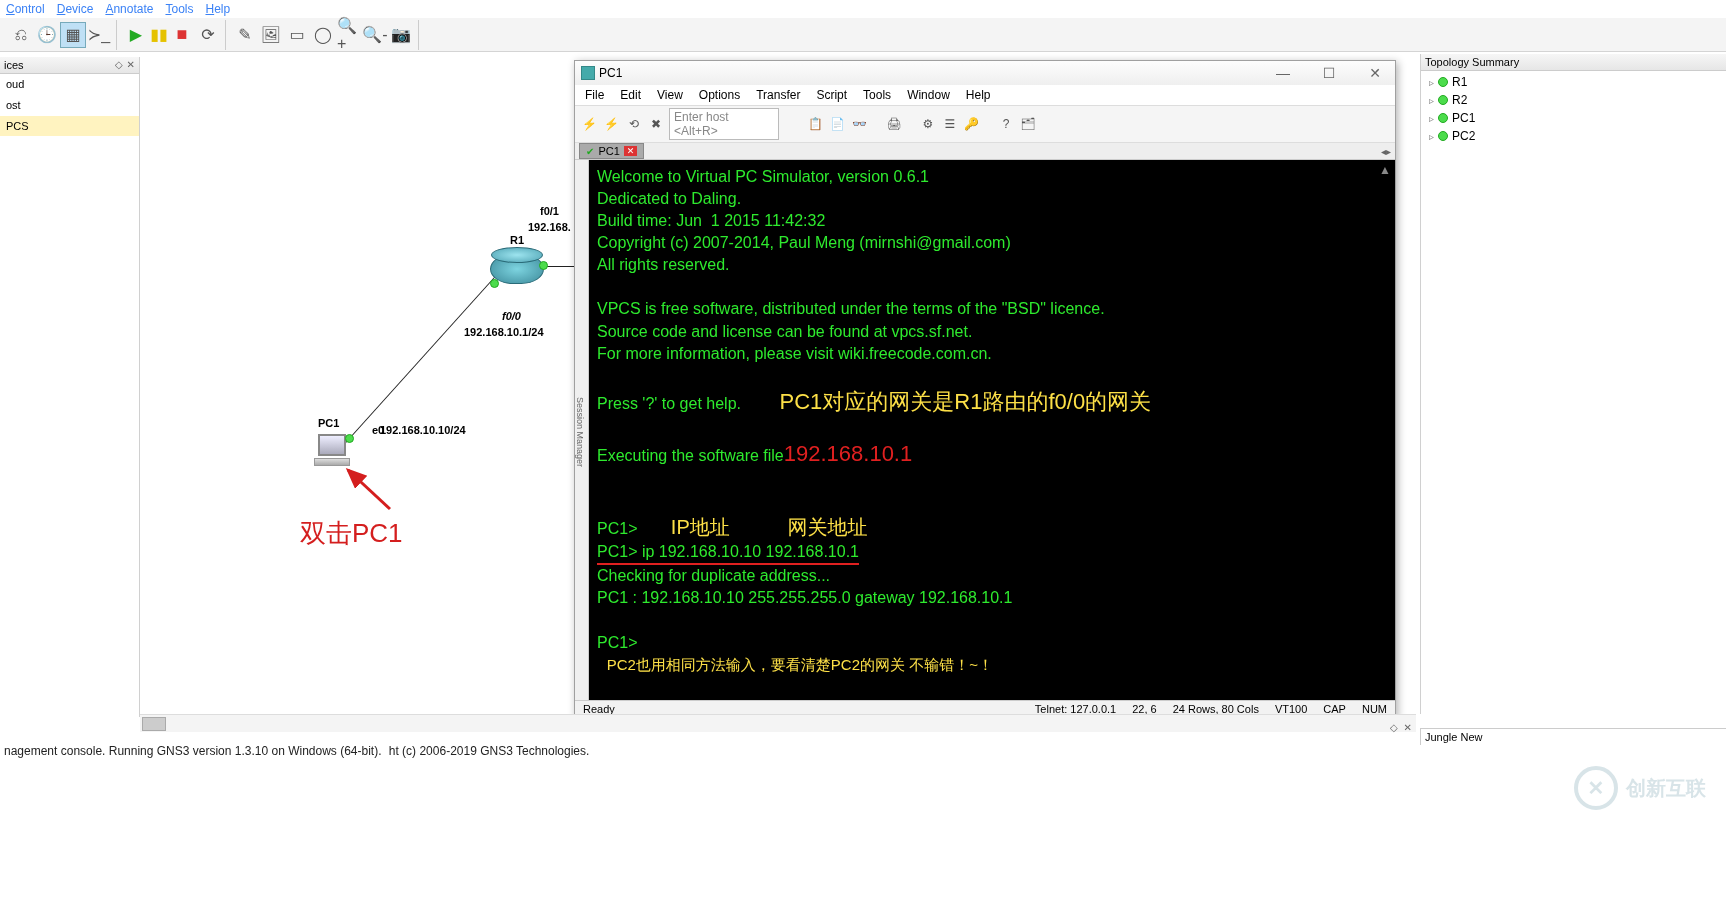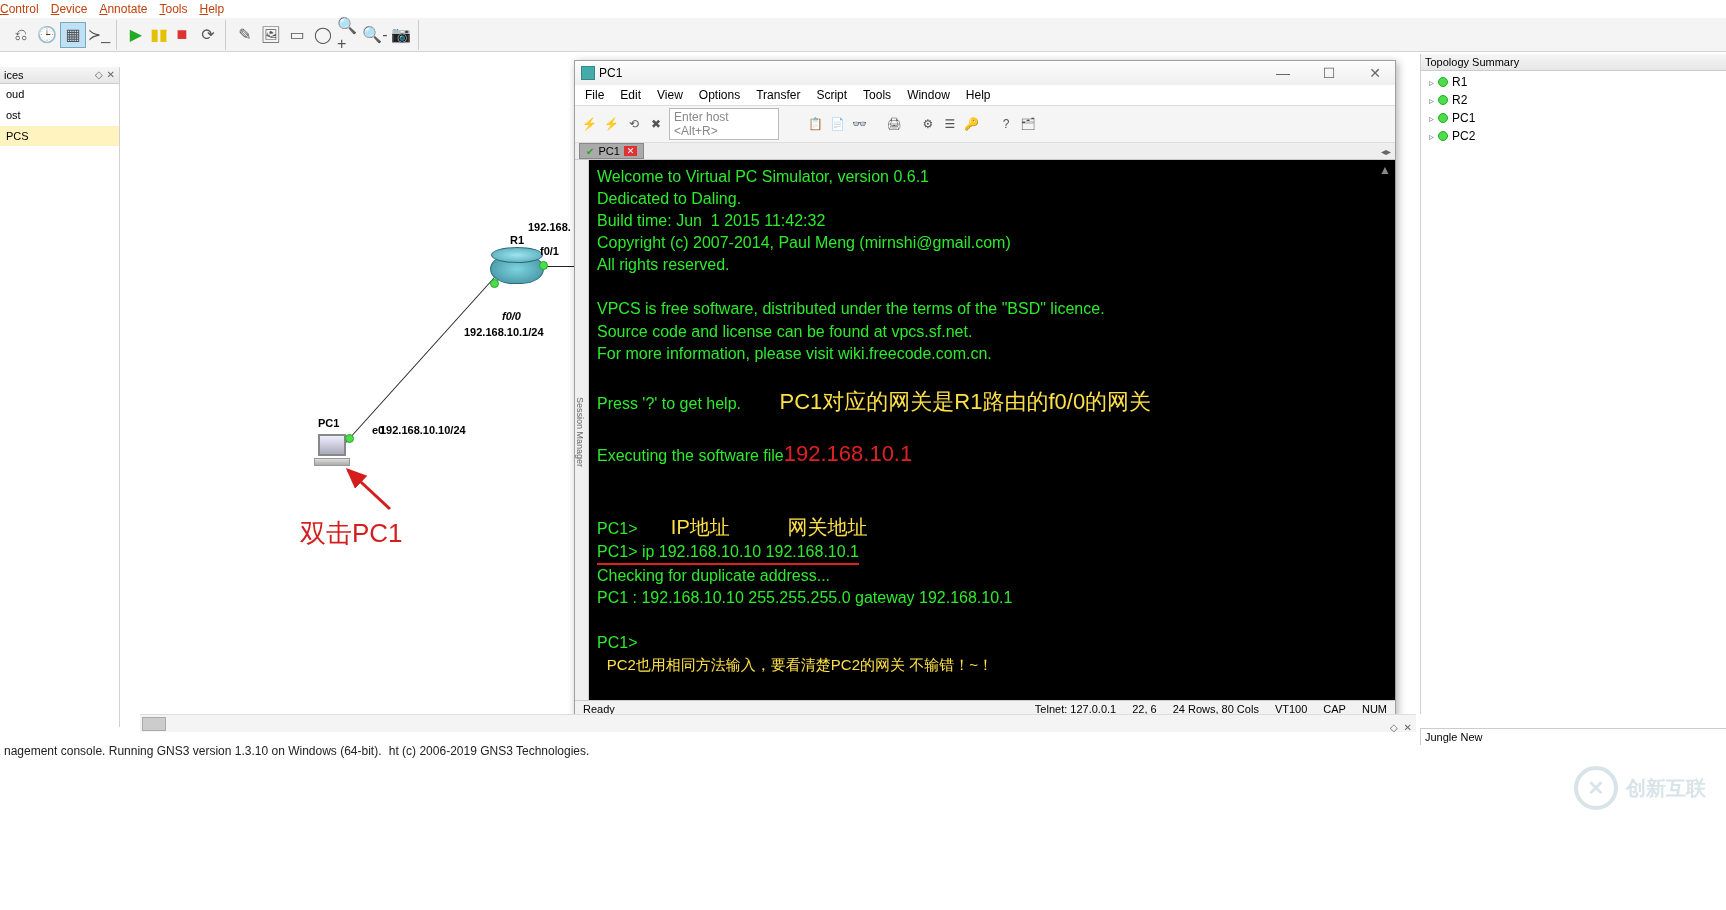--- a/index.html
+++ b/index.html
@@ -1,32 +1,32 @@
 <!DOCTYPE html>
 <html><head>
 <meta charset="utf-8">
 <style>
 * { box-sizing: border-box; margin: 0; padding: 0; font-family: "Microsoft YaHei", Tahoma, sans-serif; }
 body { background: #fff; width: 1726px; height: 910px; overflow: hidden; position: relative; font-size: 12px; }
 
 
-.menubar { display: flex; gap: 12px; padding: 2px 0; font-size: 12px; color: #c2410c; }
+.menubar { display: flex; gap: 12px; padding: 2px 6px; font-size: 12px; color: #3b82f6; }
 .menubar span { cursor: default; }
 .menubar span u { text-decoration: underline; }
 
 
 .toolbar { display: flex; align-items: center; gap: 2px; padding: 2px 4px; border-bottom: 1px solid #d4d4d4; background: #f4f4f4; height: 34px; }
 .tbtn { width: 26px; height: 26px; display: flex; align-items: center; justify-content: center; font-size: 16px; color: #555; cursor: pointer; border: 1px solid transparent; }
 .tbtn.play { color: #2a2; }
 .tbtn.pause { width: 20px; color: #e5c200; }
 .tbtn.stop { color: #d33; font-size:18px; }
 .tgroup { display: flex; padding: 0 4px; border-right: 1px solid #ccc; align-items: center; height: 30px; }
 
 
-.left-panel { position: absolute; left: 0; top: 67px; width: 120px; background: #fff; border-right: 1px solid #d0d0d0; height: 660px; }
+.left-panel { position: absolute; left: 0; top: 57px; width: 140px; background: #fff; border-right: 1px solid #d0d0d0; height: 660px; }
 .panel-header { background: linear-gradient(#f6f6f6,#e6e6e6); padding: 2px 4px; font-size: 11px; display: flex; justify-content: space-between; border-bottom: 1px solid #ccc; }
 .panel-header .icons { display:flex; gap:4px; }
 .panel-header .icons span { cursor:pointer; font-size:10px; color:#666;}
 .list-item { padding: 4px 6px; font-size: 11px; cursor: pointer; background:#fff; border-bottom:1px solid #fff;}
 .list-item.selected { background: #fff3c0; }
 
 
 .canvas { position: absolute; left: 140px; top: 54px; right: 310px; bottom: 180px; background: #fff; }
 .canvas-inner { position: relative; width: 100%; height: 100%; }
 
@@ -149,21 +149,21 @@
 
     <div class="line" style="left:195px; top:400px; width:250px; transform: rotate(-48deg);"></div>
 
     <div class="line" style="left:390px; top:212px; width:60px; transform: rotate(0deg);"></div>
 
     <div class="router" style="left:350px; top:200px;"></div>
     <div class="dev-label" style="left:370px; top:180px;">R1</div>
     <div class="link-dot" style="left:399px; top:207px;"></div>
     <div class="link-dot" style="left:350px; top:225px;"></div>
 
-    <div class="iface-label" style="left:400px; top:151px;margin-top:40px;">f0/1</div>
+    <div class="iface-label" style="left:400px; top:151px;">f0/1</div>
     <div class="iface-label" style="left:388px; top:167px;">192.168.</div>
 
     <div class="iface-label" style="left:362px; top:256px;font-style:italic;">f0/0</div>
     <div class="iface-label" style="left:324px; top:272px;">192.168.10.1/24</div>
 
     <div class="pc" style="left:173px; top:380px;">
       <div class="screen"></div>
         <div class="base"></div>
     </div>
     <div class="dev-label" style="left:178px; top:363px;">PC1</div>

